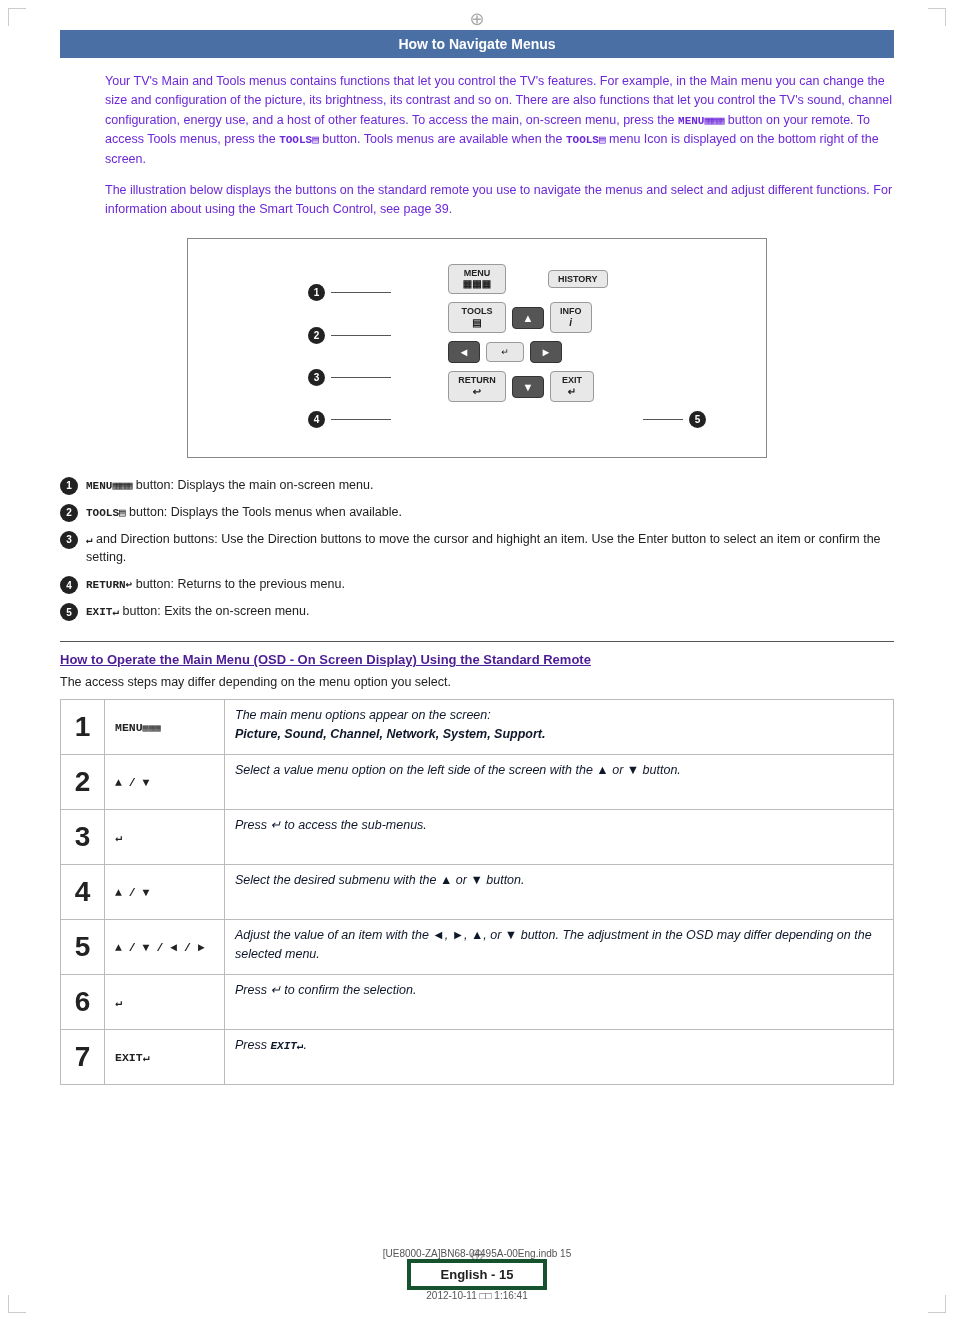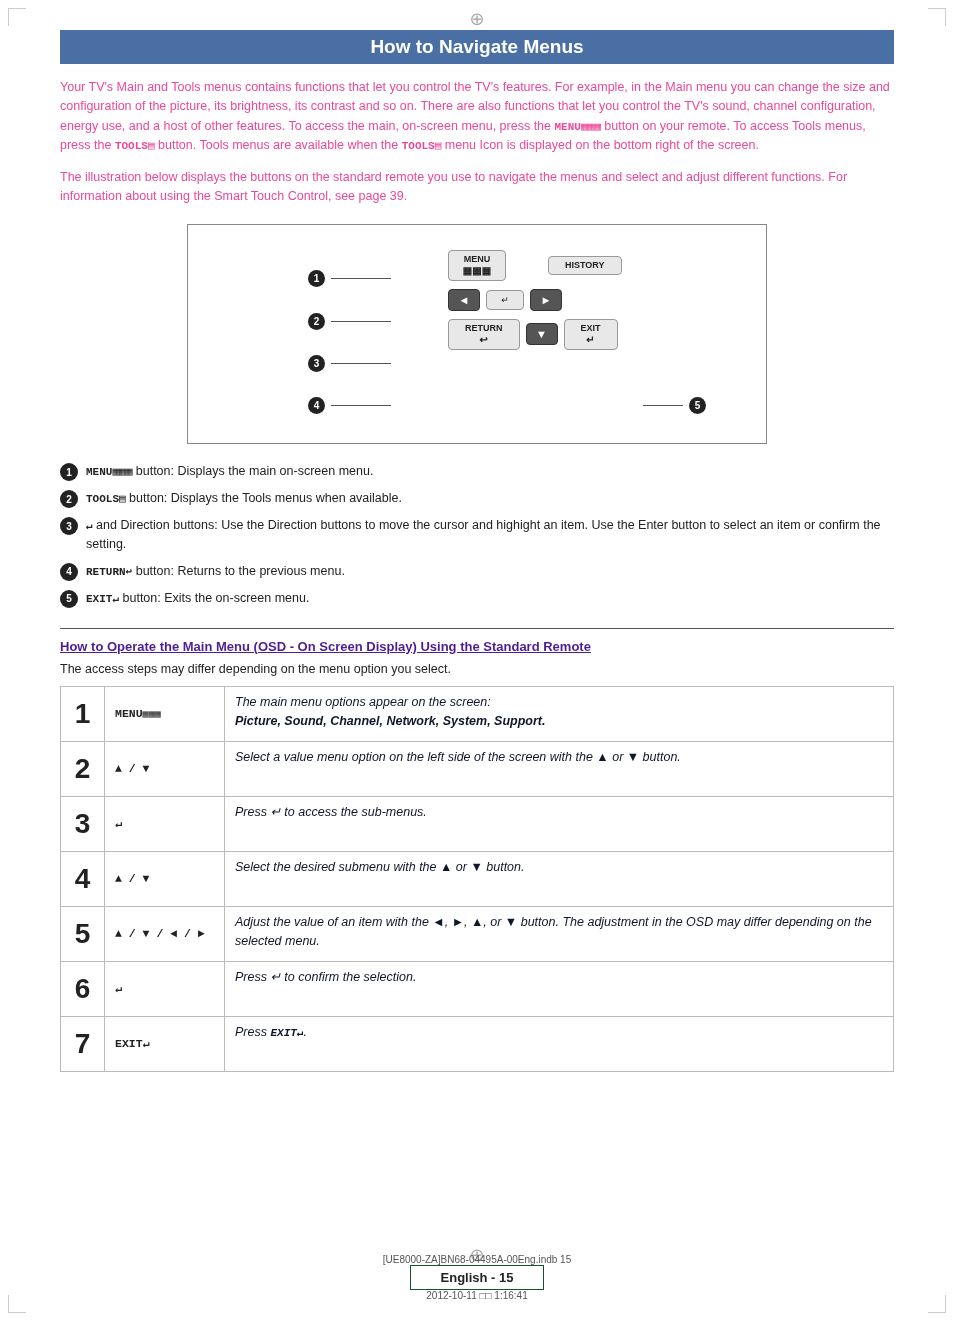--- a/index.html
+++ b/index.html
@@ -33,50 +33,51 @@
     .corner-tr { top: 8px; right: 8px; border-width: 1px 1px 0 0; }
     .corner-bl { bottom: 8px; left: 8px; border-width: 0 0 1px 1px; }
     .corner-br { bottom: 8px; right: 8px; border-width: 0 1px 1px 0; }
 
     
     .section-title-bar {
       background: #4a6fa5;
       color: #fff;
       text-align: center;
       font-weight: bold;
-      font-size: 19px;
+      font-size: 14px;
       padding: 6px 10px;
       margin-bottom: 14px;
     }
 
     
     .body-text {
       font-size: 12.5px;
       line-height: 1.55;
       margin-bottom: 12px;
-      color: #ec4899;
+      color: #6d28d9;
+      margin-left: 45px;
     }
 
     
     .remote-box {
       border: 1px solid #888;
       margin: 18px auto 18px auto;
       width: 580px;
       height: 220px;
       position: relative;
       background: #fff;
     }
 
     .rem-btn {
       background: #e8e8e8;
       border: 1px solid #999;
       border-radius: 4px;
       font-size: 9px;
       font-weight: bold;
-      padding: 3px 16px;
+      padding: 3px 9px;
       text-align: center;
       min-width: 52px;
       line-height: 1.2;
       font-family: Arial, sans-serif;
     }
 
     .rem-btn-nav {
       background: #555;
       color: #fff;
       border: 1px solid #333;
@@ -259,20 +260,27 @@
     <div style="position:absolute;left:260px;top:25px;width:240px;">
 
       <div style="display:flex;align-items:center;gap:6px;margin-bottom:8px;">
         <div class="rem-btn" style="min-width:58px;font-size:9px;line-height:1.2;padding:3px 5px;">
           MENU<br><span style="font-size:10px;">▦▦▦</span>
         </div>
         <div style="width:30px;"></div>
         <div class="rem-btn" style="min-width:56px;">HISTORY</div>
       </div>
 
+      <div style="display:flex;align-items:center;gap:6px;margin-bottom:8px;">
+        <div class="rem-btn" style="min-width:58px;font-size:9px;">
+          TOOLS<br><span style="font-size:10px;">▤</span>
+        </div>
+        <div class="rem-btn-nav">▲</div>
+        <div class="rem-btn" style="min-width:40px;font-size:9px;">INFO<br><span style="font-style:italic;font-size:10px;">i</span></div>
+      </div>
 
       <div style="display:flex;align-items:center;gap:6px;margin-bottom:8px;">
         <div class="rem-btn-nav">◄</div>
         <div class="rem-btn-center" style="min-width:38px;padding:4px;">↵</div>
         <div class="rem-btn-nav">►</div>
       </div>
 
       <div style="display:flex;align-items:center;gap:6px;margin-bottom:8px;">
         <div class="rem-btn" style="min-width:58px;font-size:9px;text-align:center;">
           RETURN<br><span style="font-size:10px;">↩</span>
@@ -373,20 +381,20 @@
         </tr>
       </tbody>
     </table>
   </div>
 
   <div style="position:absolute;bottom:55px;left:50%;transform:translateX(-50%);font-size:18px;color:#aaa;">⊕</div>
 
   <div style="position:absolute;bottom:20px;left:0;right:0;display:flex;align-items:center;justify-content:space-between;padding:0 24px;font-size:10px;color:#555;flex-direction:column;">
     <span>[UE8000-ZA]BN68-04495A-00Eng.indb   15</span>
     <div>
-      <div style="border:1px solid #14532d;padding:4px 30px;font-size:13px;font-weight:bold;color:#222;background:#fff;">
+      <div style="border:4px solid #14532d;padding:4px 30px;font-size:13px;font-weight:bold;color:#222;background:#fff;">
         <span>English - 15</span>
       </div>
     </div>
     <span>2012-10-11   □□ 1:16:41</span>
   </div>
 
 </div>
 
 </body></html>

